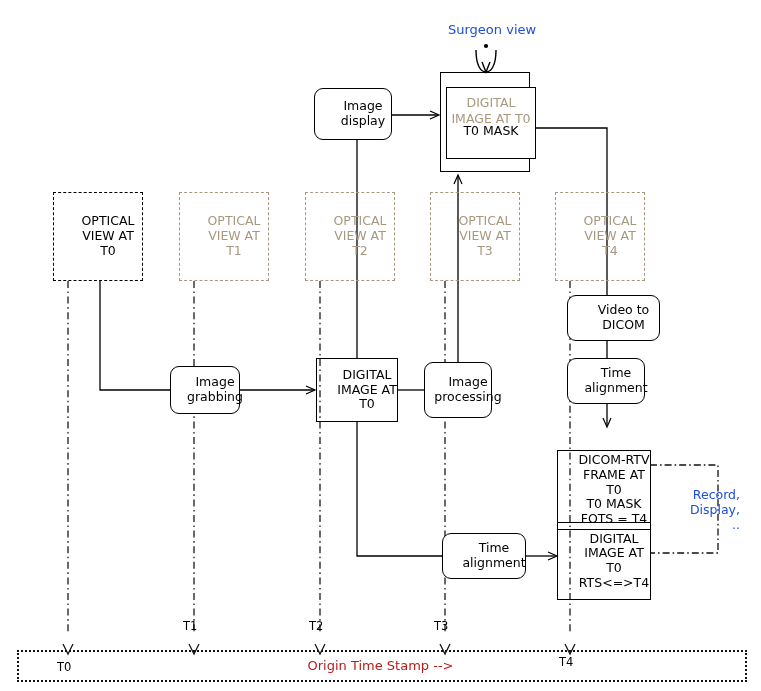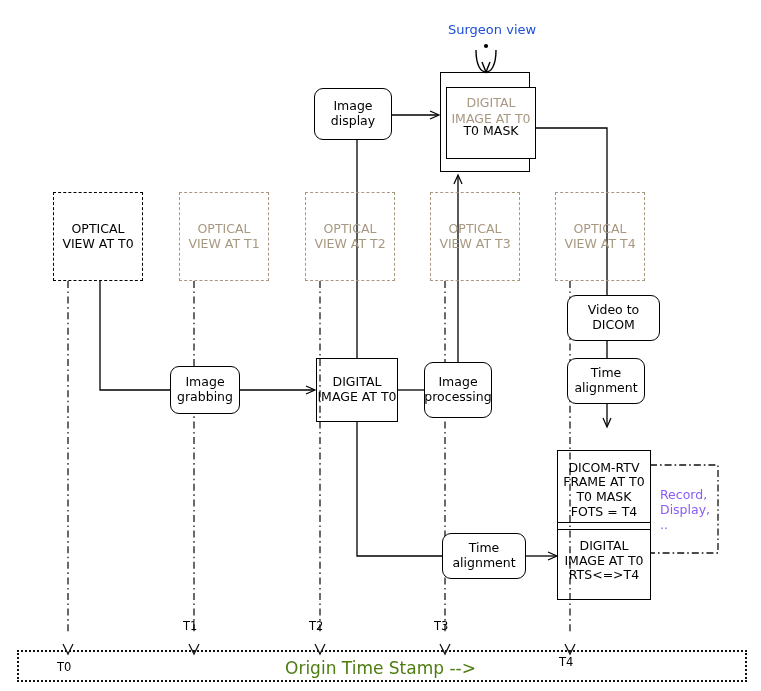--- a/index.html
+++ b/index.html
@@ -1,37 +1,37 @@
 <!DOCTYPE html>
 <html><head>
 <meta charset="utf-8">
 <style>
   html,body{margin:0;padding:0;background:#ffffff;}
   body{font-family:"DejaVu Sans","Liberation Sans",sans-serif;}
   #stage{position:relative;width:761px;height:691px;overflow:hidden;background:#fff;}
   #wires{position:absolute;left:0;top:0;width:761px;height:691px;}
   .node{position:absolute;box-sizing:border-box;display:flex;align-items:center;
-        justify-content:center;text-align:center;line-height:1.18;}
+        justify-content:center;text-align:center;line-height:1.18;padding-left:20px;}
   .rect{border:1.3px solid #000;background:transparent;}
   .round{border:1.3px solid #000;border-radius:9px;background:#fff;}
   .dash-black{border:1.6px dashed #000;background:transparent;}
   .dash-tan{border:1.6px dashed #a89880;background:transparent;color:#a89880;}
   .lbl{font-size:12.5px;color:#000;}
   .lbl-tan{font-size:12.5px;color:#a89880;}
   .tick-label{position:absolute;font-size:11.5px;color:#000;}
-  .plain{position:absolute;font-size:12.5px;color:#8b5cf6;text-align:left;}
+  .plain{position:absolute;font-size:12.5px;color:#1d4ed8;text-align:right;}
   .maskstack{position:absolute;}
   .mask-outer{position:absolute;border:1.3px solid #000;box-sizing:border-box;}
   .mask-inner{position:absolute;border:1.3px solid #000;box-sizing:border-box;
               display:flex;align-items:center;justify-content:center;background:#fff;}
   .mask-ghost{position:absolute;width:100%;text-align:center;font-size:12.5px;
               color:#a89880;line-height:1.18;pointer-events:none;}
   .mask-fore{position:relative;font-size:12.5px;color:#000;z-index:2;}
   .timebox{position:absolute;border:2px dotted #111;box-sizing:border-box;}
-  .timetext{position:absolute;font-size:17px;color:#4d7c0f;}
+  .timetext{position:absolute;font-size:13px;color:#b91c1c;}
   .surgeon{position:absolute;font-size:13px;color:#1d4ed8;}
 </style>
 </head>
 <body>
 
 <div id="stage">
 
   <svg id="wires" viewBox="0 0 761 691" xmlns="http://www.w3.org/2000/svg">
     <defs>
       <marker id="ar" markerWidth="12" markerHeight="12" refX="9" refY="5" orient="auto" markerUnits="userSpaceOnUse">

